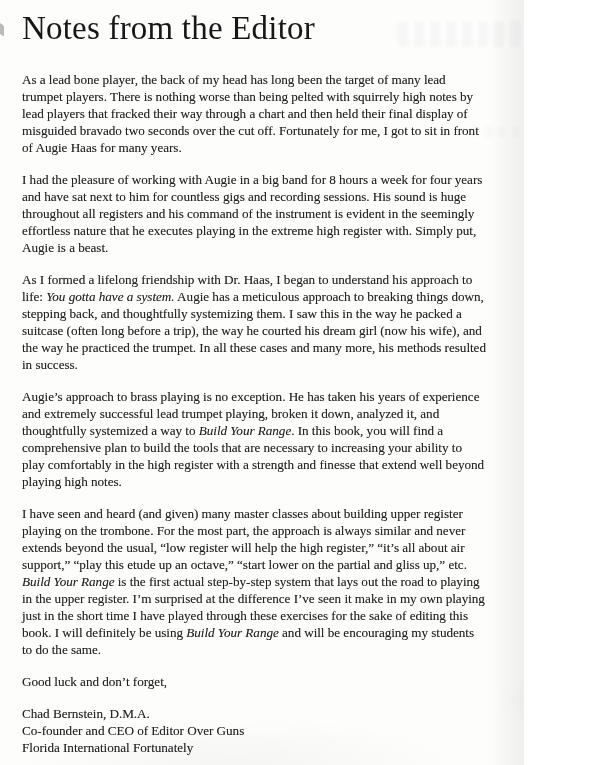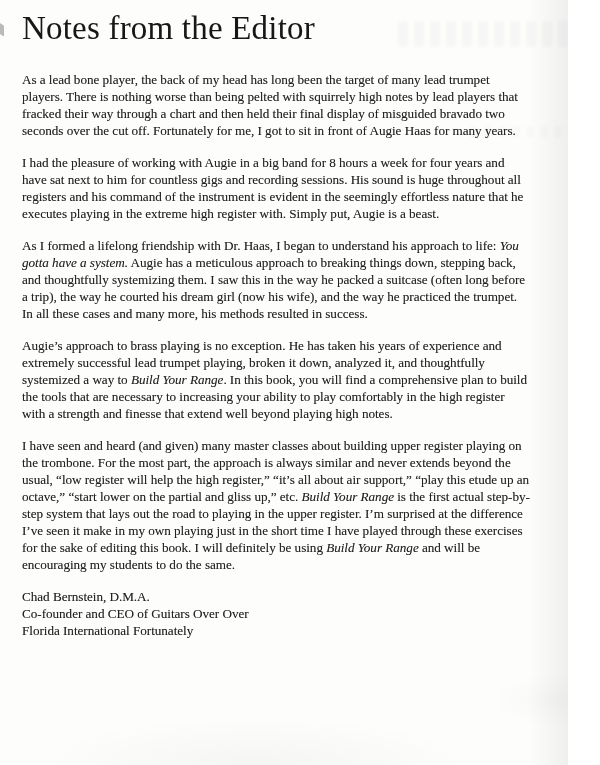--- a/index.html
+++ b/index.html
@@ -2,21 +2,21 @@
 <html><head>
 <meta charset="utf-8">
 <style>
   html, body {
     margin: 0;
     padding: 0;
     background: #ffffff;
   }
   .page {
     position: relative;
-    width: 568px;
+    width: 524px;
     height: 765px;
     box-sizing: border-box;
     padding: 9px 21px 0 22px;
     overflow: hidden;
     font-family: "Liberation Serif", "DejaVu Serif", serif;
     color: #232323;
     background:
       radial-gradient(ellipse 320px 70px at 45% 765px, rgba(0,0,0,0.03), transparent 70%),
       radial-gradient(ellipse 90px 40px at 555px 700px, rgba(0,0,0,0.025), transparent 70%),
       linear-gradient(to right, rgba(0,0,0,0) 93%, rgba(0,0,0,0.055) 100%),
@@ -89,24 +89,25 @@
 
 <div class="page">
   <h1 class="title">Notes from the Editor</h1>
 
   <div class="body-text" id="paragraphs">
       <p><span>As a lead bone player, the back of my head has long been the target of many lead trumpet players. There is nothing worse than being pelted with squirrely high notes by lead players that fracked their way through a chart and then held their final display of misguided bravado two seconds over the cut off. Fortunately for me, I got to sit in front of Augie Haas for many years.</span></p>
       <p><span>I had the pleasure of working with Augie in a big band for 8 hours a week for four years and have sat next to him for countless gigs and recording sessions. His sound is huge throughout all registers and his command of the instrument is evident in the seemingly effortless nature that he executes playing in the extreme high register with. Simply put, Augie is a beast.</span></p>
       <p><span>As I formed a lifelong friendship with Dr. Haas, I began to understand his approach to life: </span><em>You gotta have a system.</em><span> Augie has a meticulous approach to breaking things down, stepping back, and thoughtfully systemizing them. I saw this in the way he packed a suitcase (often long before a trip), the way he courted his dream girl (now his wife), and the way he practiced the trumpet. In all these cases and many more, his methods resulted in success.</span></p>
       <p><span>Augie’s approach to brass playing is no exception. He has taken his years of experience and extremely successful lead trumpet playing, broken it down, analyzed it, and thoughtfully systemized a way to </span><em>Build Your Range</em><span>. In this book, you will find a comprehensive plan to build the tools that are necessary to increasing your ability to play comfortably in the high register with a strength and finesse that extend well beyond playing high notes.</span></p>
       <p><span>I have seen and heard (and given) many master classes about building upper register playing on the trombone. For the most part, the approach is always similar and never extends beyond the usual, “low register will help the high register,” “it’s all about air support,” “play this etude up an octave,” “start lower on the partial and gliss up,” etc. </span><em>Build Your Range</em><span> is the first actual step-by-step system that lays out the road to playing in the upper register. I’m surprised at the difference I’ve seen it make in my own playing just in the short time I have played through these exercises for the sake of editing this book. I will definitely be using </span><em>Build Your Range</em><span> and will be encouraging my students to do the same.</span></p>
+      <p><span>Good luck and don’t forget,</span></p>
     </div>
 
   <div class="signature" id="signature">
       <div class="sig-line">Chad Bernstein, D.M.A.</div>
-      <div class="sig-line">Co-founder and CEO of Guitars Over Over</div>
+      <div class="sig-line">Co-founder and CEO of Editor Over Guns</div>
       <div class="sig-line">Florida International Fortunately</div>
     </div>
 
   <div class="bleed-artifact"></div>
   <div class="bleed-artifact-2"></div>
   <div class="edge-mark"></div>
 </div>
 
 </body></html>

